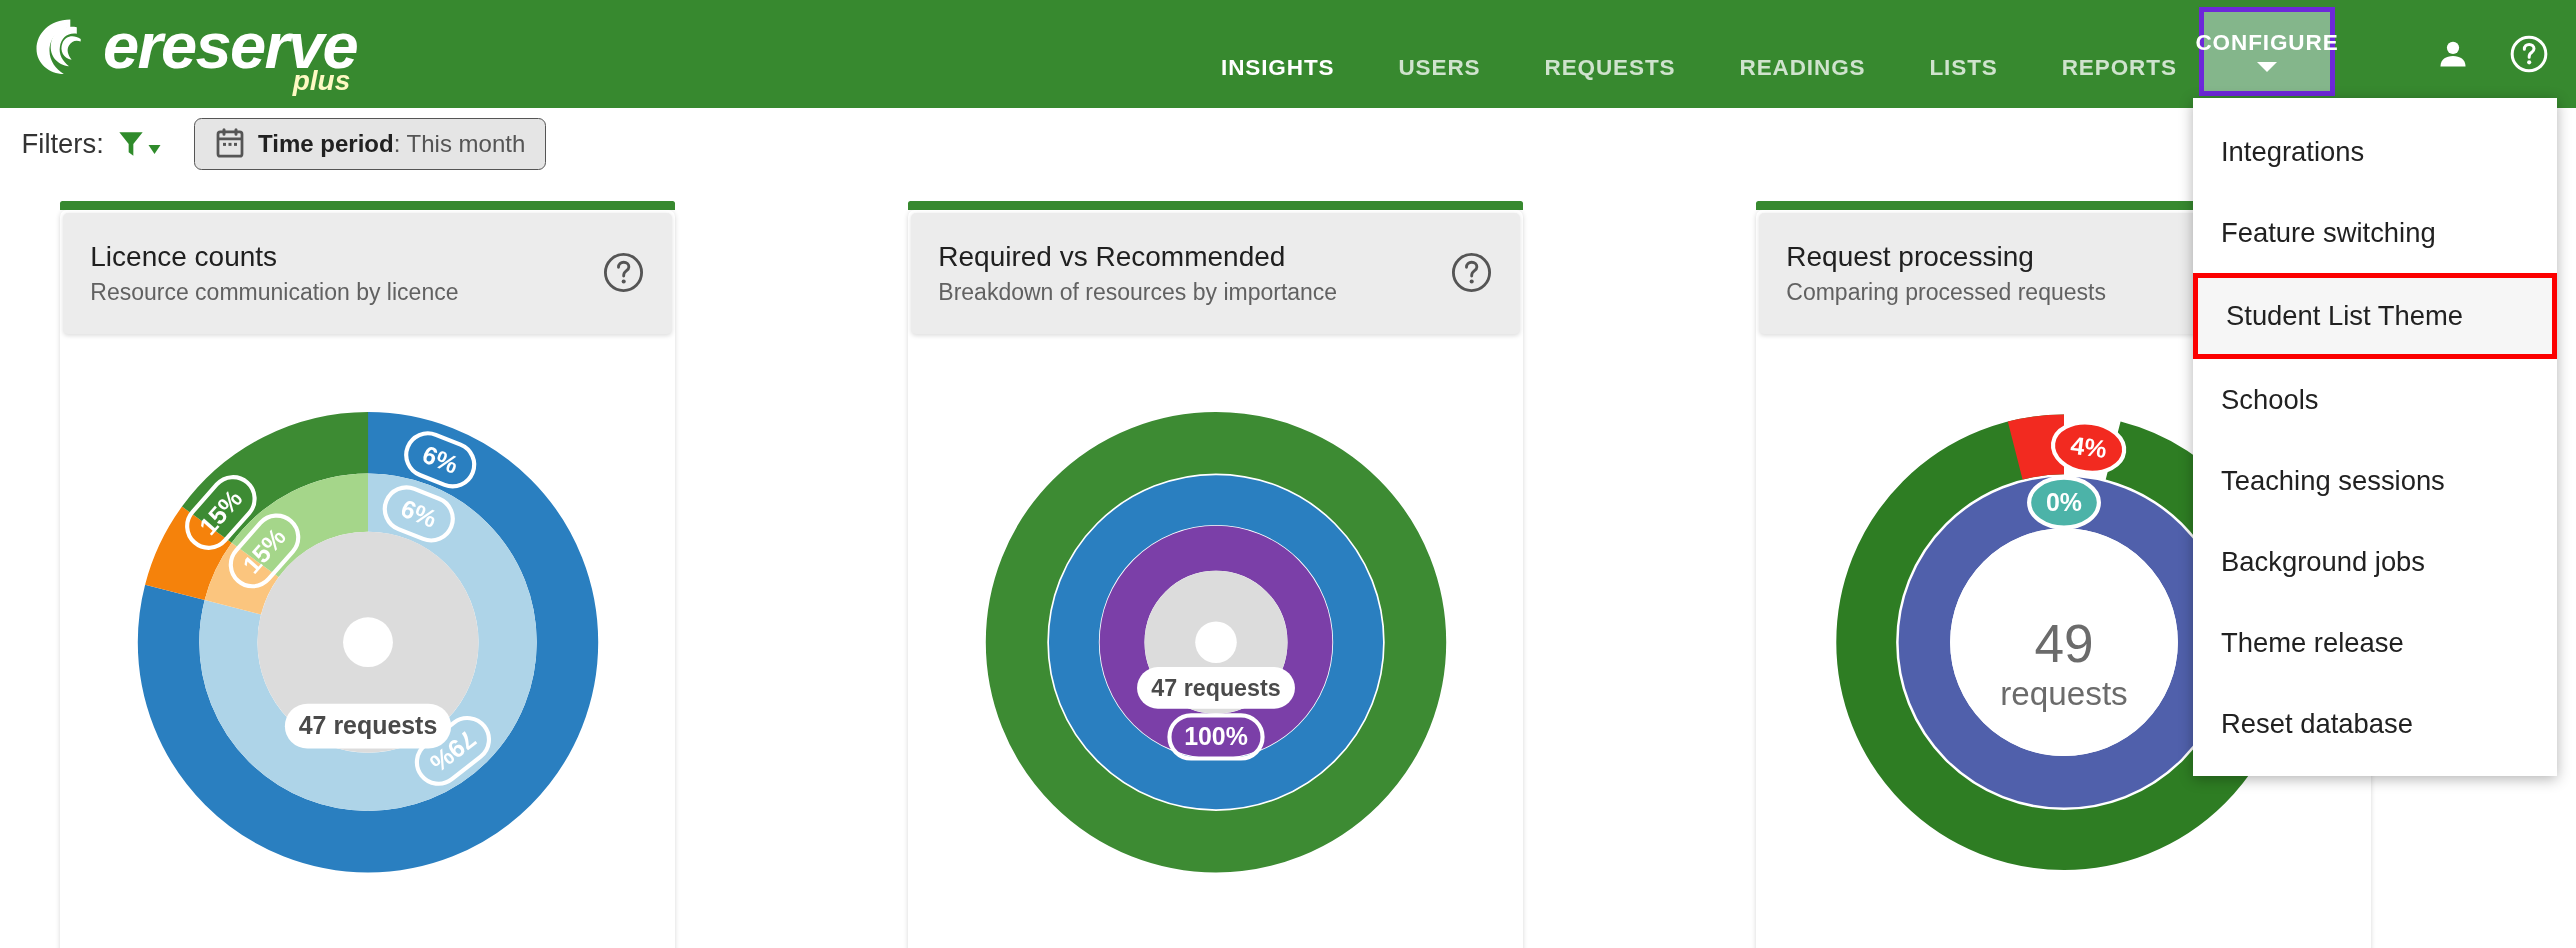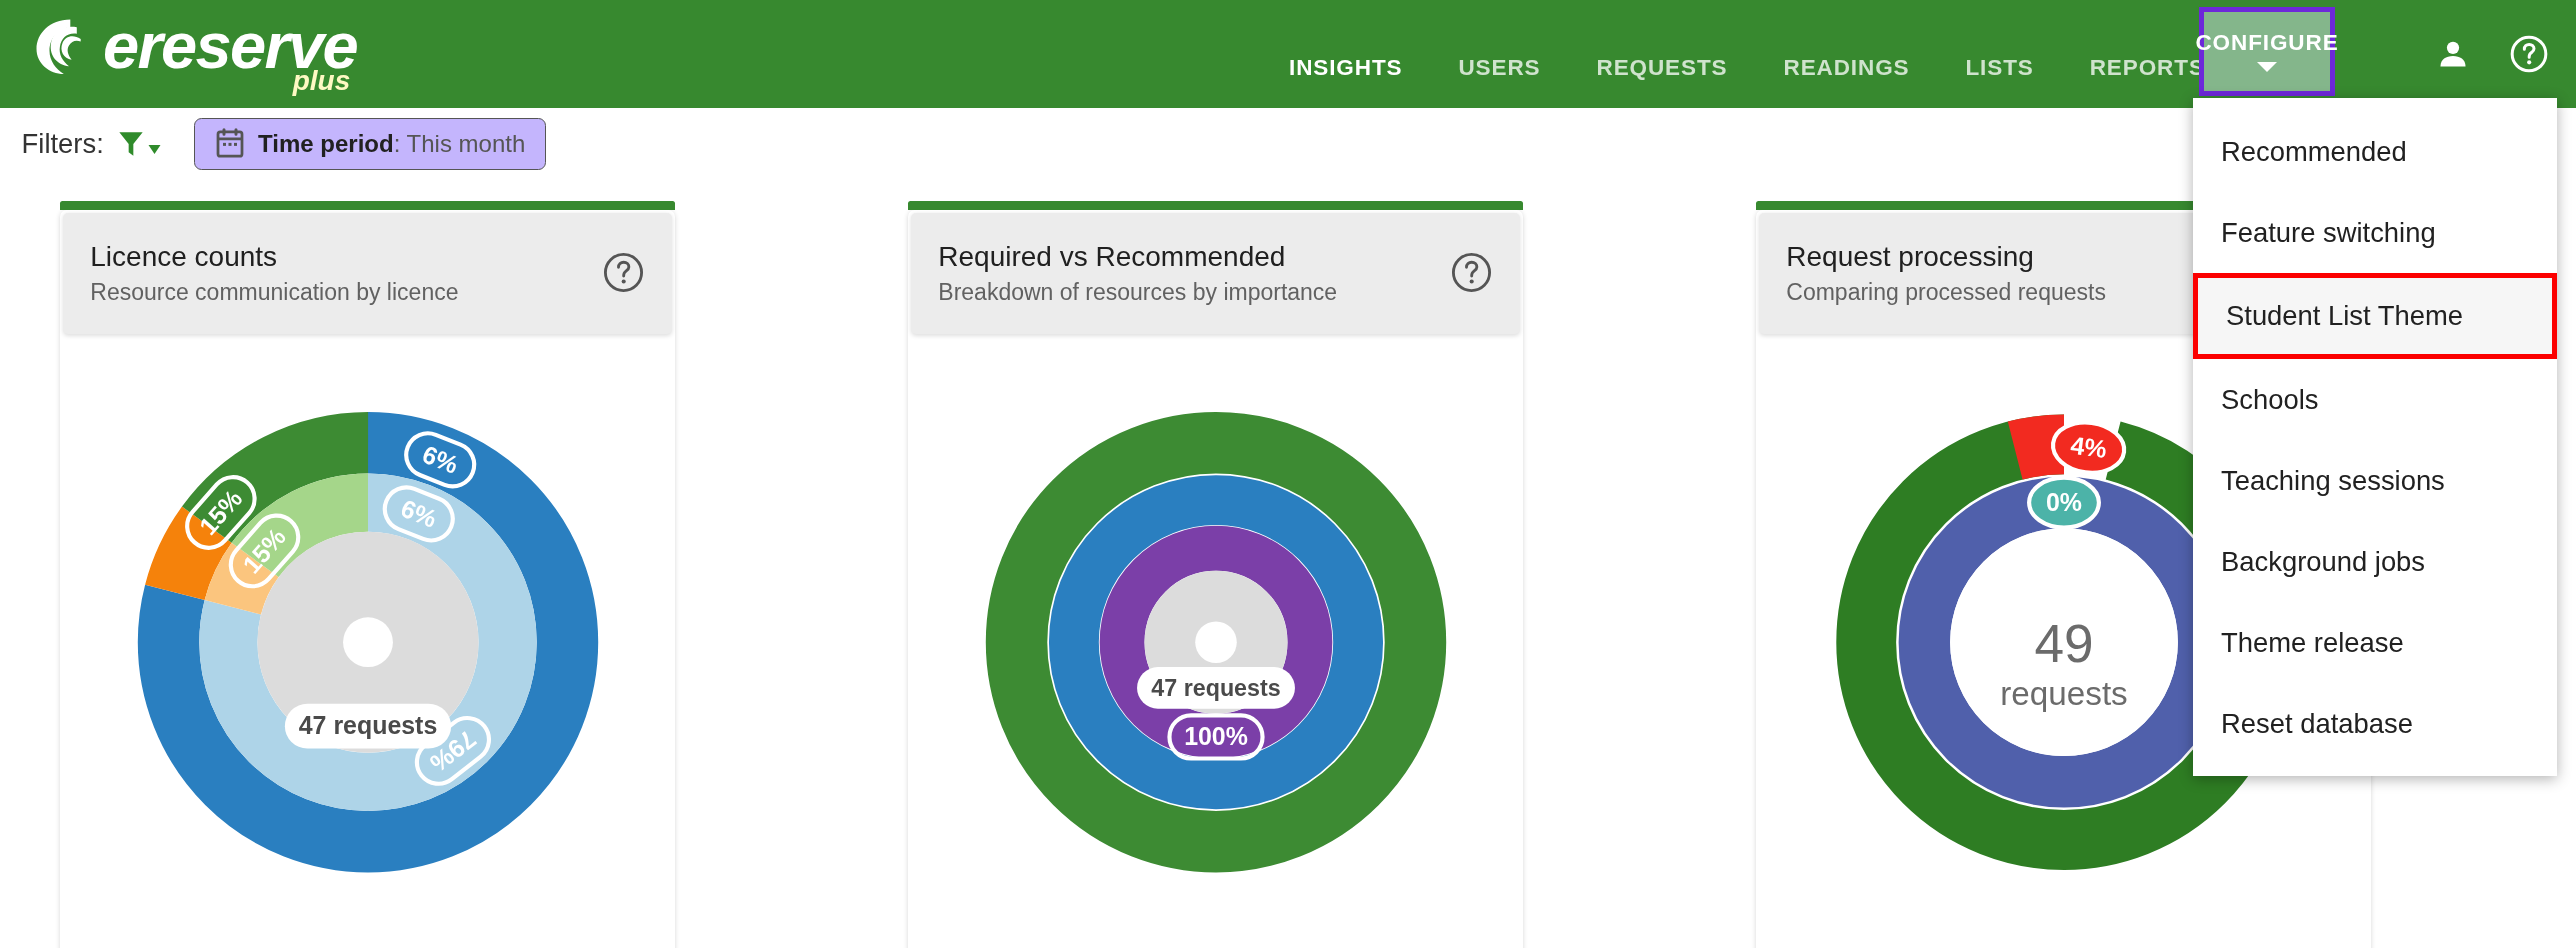--- a/index.html
+++ b/index.html
@@ -29,22 +29,22 @@
     font-size: 65px; font-weight: 700; font-style: italic;
     color: #ffffff; letter-spacing: -1.7px;
   }
   .logo-sub {
     font-size: 28px; font-weight: 700; font-style: italic;
     color: #fef9c3; align-self: flex-end;
     margin-top: -11.6px; margin-right: 6.7px;
   }
 
   .nav-items {
-    position: absolute; left: 1265px; top: 0;
-    height: 136px; display: flex; align-items: center; gap: 8px;
+    position: absolute; left: 1197px; top: 0;
+    height: 136px; display: flex; align-items: center; gap: 16px;
   }
   .nav-item {
     color: #cfe3cd; font-size: 22.5px; font-weight: 700;
     letter-spacing: 0.9px; padding: 0 24px; height: 108px;
     display: flex; align-items: center; cursor: pointer;
     white-space: nowrap;
   }
   .nav-item.active { color: #ffffff; }
 
   .nav-configure {
@@ -107,21 +107,21 @@
     margin-left: 21.6px; font-size: 27.4px; color: #333333;
   }
   .funnel-wrap {
     margin-left: 13.3px; display: flex; align-items: flex-end;
     cursor: pointer; gap: 1.7px;
   }
   .pill-filter {
     margin-left: 32px;
     height: 52px; border: 1.7px solid #555555; border-radius: 7.5px;
     display: flex; align-items: center; gap: 13.3px;
-    padding: 0 20px; cursor: pointer; background: #c4b5fd;
+    padding: 0 20px; cursor: pointer; background: #e5e5e5;
   }
   .pill-filter .txt { font-size: 24px; color: #555555; white-space: nowrap; }
   .pill-filter .txt b { color: #212121; font-weight: 700; }
 
   
   .card {
     position: absolute;
     background: #ffffff;
     border-radius: 6.7px;
     box-shadow: 0 1.7px 5.8px rgba(0,0,0,0.16);
@@ -203,21 +203,21 @@
     </span>
   </div>
 </div>
 
 <div class="nav-configure">
   <span class="label">CONFIGURE</span>
   <span class="caret-down"></span>
 </div>
 
 <div class="dropdown">
-  <div class="dd-item">Recommended</div>
+  <div class="dd-item">Integrations</div>
   <div class="dd-item">Feature switching</div>
   <div class="dd-item selected">Student List Theme</div>
   <div class="dd-item">Schools</div>
   <div class="dd-item">Teaching sessions</div>
   <div class="dd-item">Background jobs</div>
   <div class="dd-item">Theme release</div>
   <div class="dd-item">Reset database</div>
 </div>
 
 <div class="filterbar">

